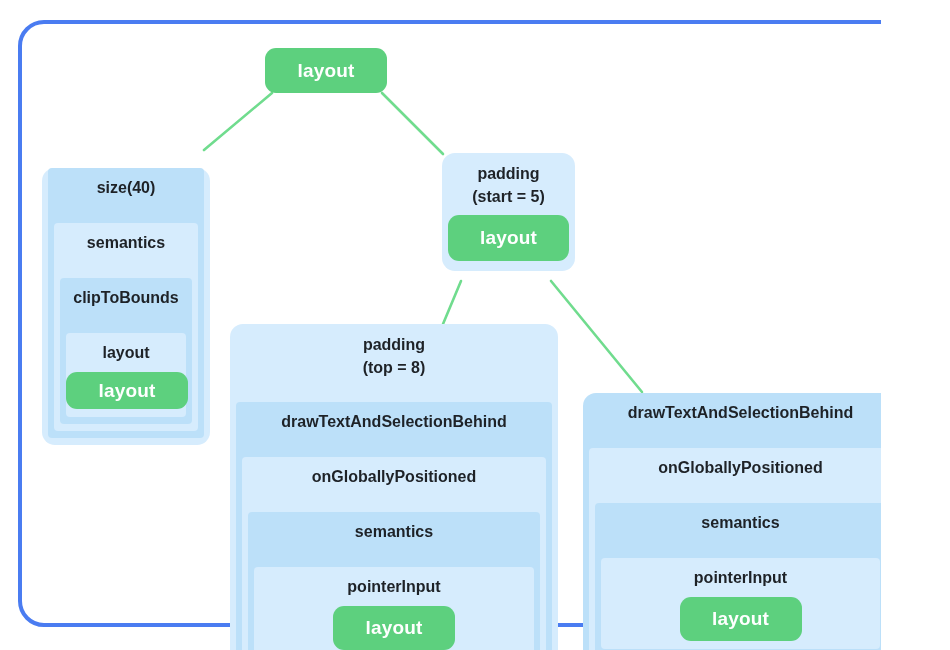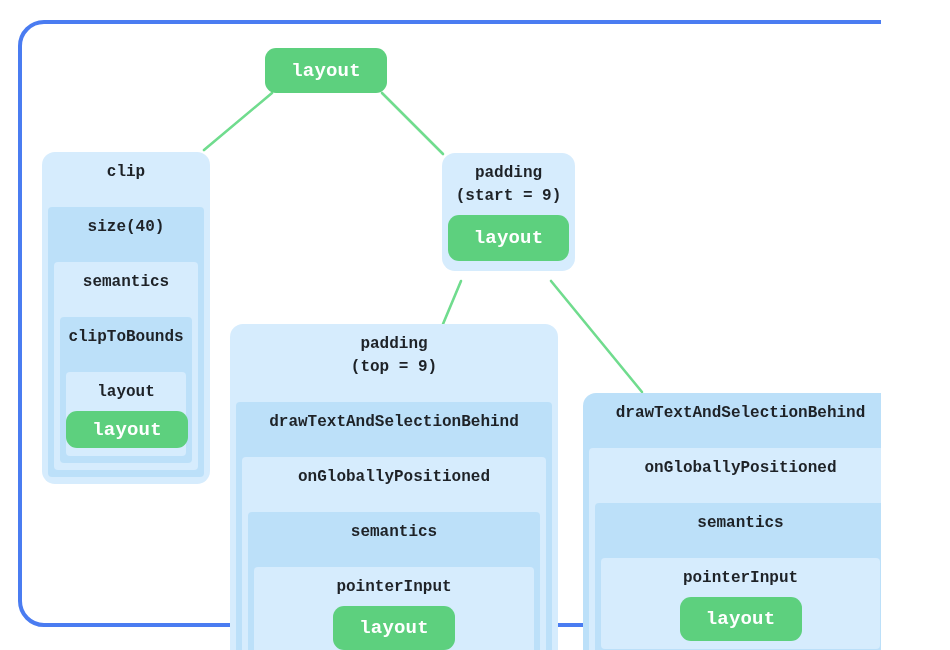--- a/index.html
+++ b/index.html
@@ -4,21 +4,20 @@
 <style>
   html, body { margin: 0; padding: 0; background: #ffffff; }
   body { font-family: "Liberation Sans", sans-serif; }
 
   .canvas {
     position: relative;
     width: 881px;
     height: 650px;
     background: #ffffff;
     overflow: hidden;
-    font-family: Liberation Mono, monospace;
   }
 
   .frame {
     position: absolute;
     left: 18px; top: 20px;
     width: 914px; height: 607px;
     box-sizing: border-box;
     border: 4px solid var(--border-blue, #4a7cf1);
     border-radius: 26px;
     background: transparent;
@@ -84,52 +83,51 @@
     <line x1="272" y1="93" x2="204" y2="150"></line>
     <line x1="382" y1="93" x2="443" y2="154"></line>
     <line x1="461" y1="281" x2="443" y2="324"></line>
     <line x1="551" y1="281" x2="642" y2="392"></line>
   </svg>
 
   <div class="gnode root-node" style="left:265px; top:48px; width:122px; height:45px;">layout</div>
 
   <div class="tree tree-left" style="left:42px; top:152px; width:168px;">
     <div class="box shade-a">
-      <div class="hdr">clip</div>
       <div class="box shade-b">
         <div class="hdr">size(40)</div>
         <div class="box shade-a">
           <div class="hdr">semantics</div>
           <div class="box shade-b">
             <div class="hdr">clipToBounds</div>
             <div class="box shade-a">
               <div class="hdr">layout</div>
               <div class="gnode leaf">layout</div>
             </div>
           </div>
         </div>
       </div>
     </div>
   </div>
 
   <div class="tree" style="left:442px; top:153px; width:133px;">
     <div class="box shade-a">
       <div class="hdr2">
         <div>padding</div>
-        <div>(start = 9)</div>
+        <div>(start = 5)</div>
       </div>
       <div class="gnode leaf leaf-lg">layout</div>
     </div>
   </div>
 
   <div class="tree tree-mid" style="left:230px; top:324px; width:328px;">
     <div class="box shade-a">
       <div class="hdr2">
         <div>padding</div>
-        <div>(top = 9)</div>
+        <div>(top = 8)</div>
       </div>
       <div class="box shade-b">
         <div class="hdr">drawTextAndSelectionBehind</div>
         <div class="box shade-a">
           <div class="hdr">onGloballyPositioned</div>
           <div class="box shade-b">
             <div class="hdr">semantics</div>
             <div class="box shade-a">
               <div class="hdr">pointerInput</div>
               <div class="gnode leaf">layout</div>

